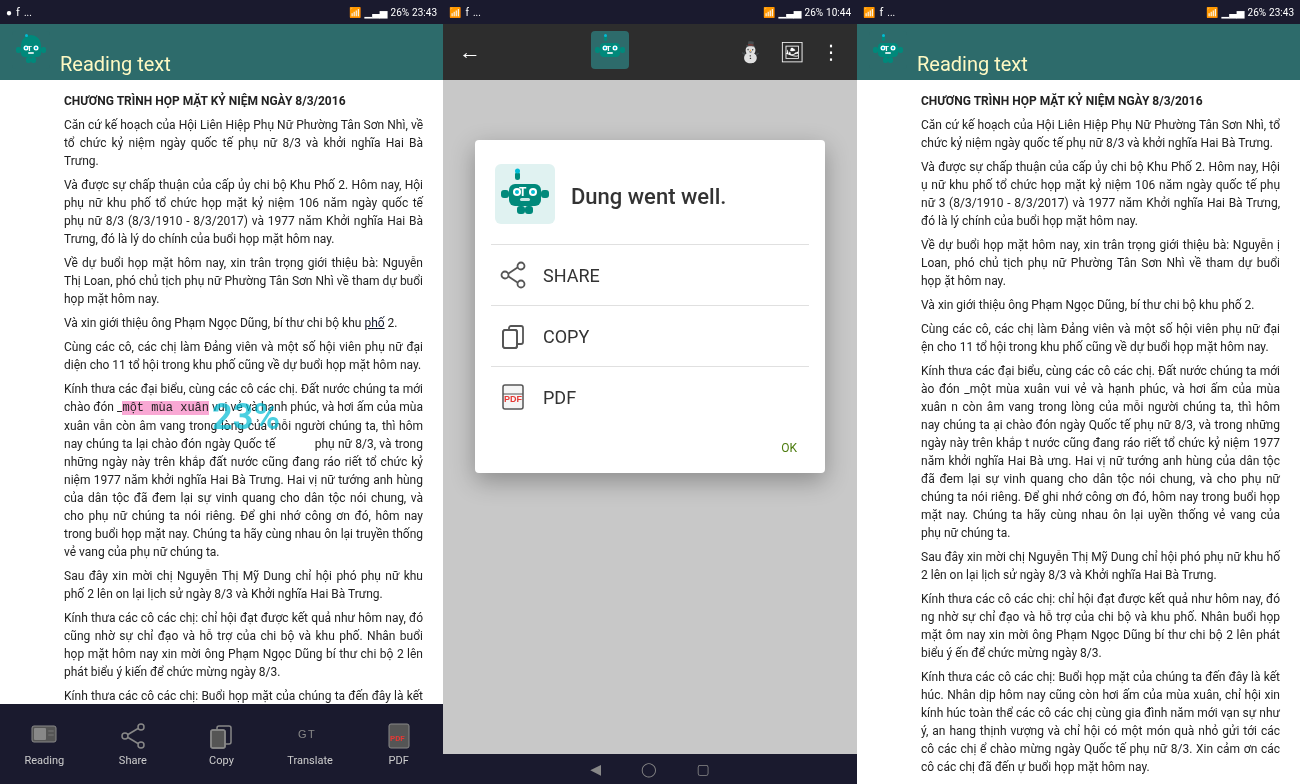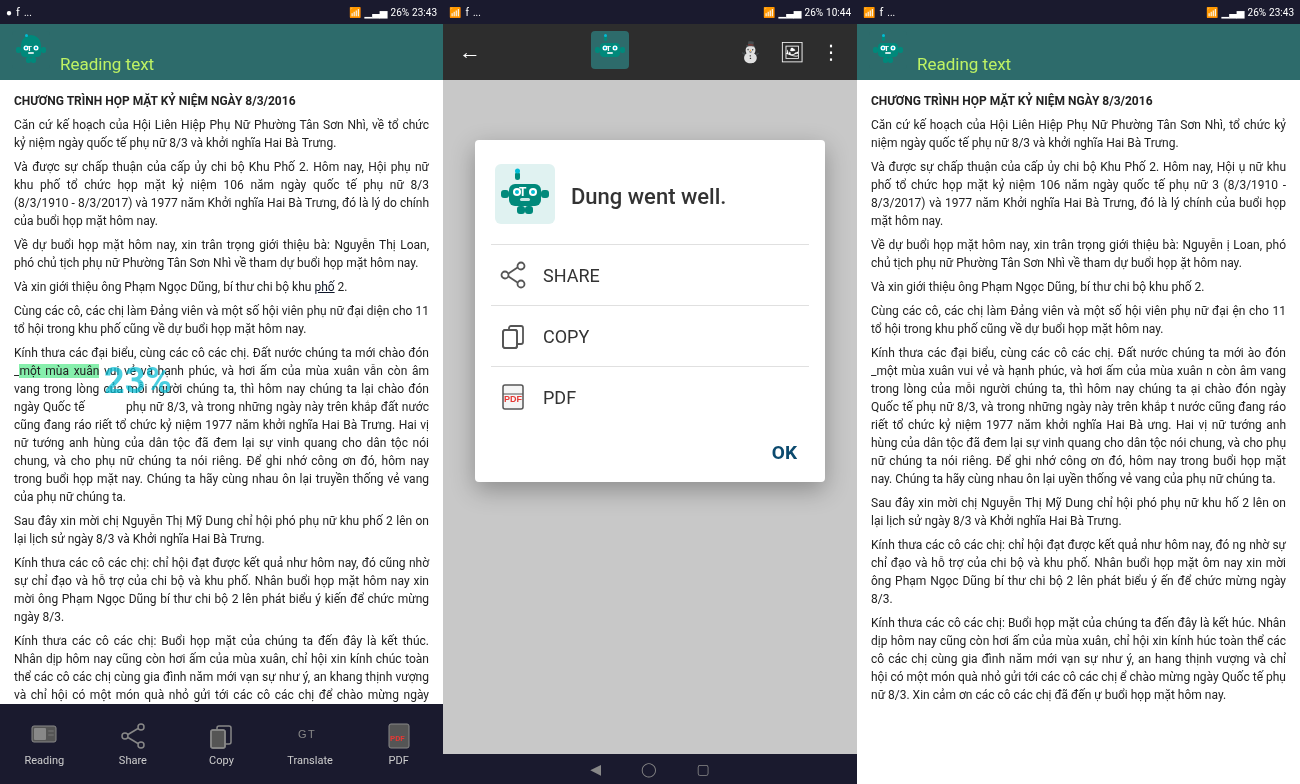--- a/index.html
+++ b/index.html
@@ -61,59 +61,61 @@
     .app-bar {
       height: 56px;
       background: #2d6b6b;
       display: flex;
       align-items: center;
       padding: 0 12px;
       gap: 10px;
       flex-shrink: 0;
     }
     .app-bar-title {
-      color: #bef264;
-      font-size: 17px;
+      color: #fef9c3;
+      font-size: 20px;
       font-weight: 400;
       flex: 1;
       margin-top: 24px;
     }
 
     
     .robot-icon svg {
       width: 38px;
       height: 38px;
     }
 
     
     .content-area {
       flex: 1;
       overflow-y: auto;
-      padding: 12px 14px;
+      padding: 12px 20px;
       font-size: 12px;
       line-height: 1.5;
       color: #222;
       background: #fff;
+      margin-left: 44px;
     }
     .content-area p {
       margin-bottom: 6px;
       text-align: justify;
     }
     .content-title {
       font-weight: bold;
       text-align: center;
       margin-bottom: 8px;
       font-size: 12px;
     }
     .highlight-blue {
       color: #0f172a;
       text-decoration: underline;
     }
     .highlight-selection {
-      background: #86efac;
+      background: #f9a8d4;
+      font-family: Liberation Mono, monospace;
     }
 
     
     .bottom-toolbar {
       height: 80px;
       background: #1a1a2e;
       display: flex;
       align-items: center;
       justify-content: space-around;
       flex-shrink: 0;
@@ -212,23 +214,23 @@
       display: flex;
       align-items: center;
       justify-content: center;
     }
     .dialog-actions {
       display: flex;
       justify-content: flex-end;
       padding: 8px 16px 12px;
     }
     .dialog-ok-btn {
-      color: #0c4a6e;
-      font-size: 19px;
-      font-weight: 700;
+      color: #4d7c0f;
+      font-size: 12px;
+      font-weight: 400;
       cursor: pointer;
       padding: 6px 12px;
       text-transform: uppercase;
     }
 
     
     .center-bottom-nav {
       height: 30px;
       background: #1a1a2e;
       display: flex;

